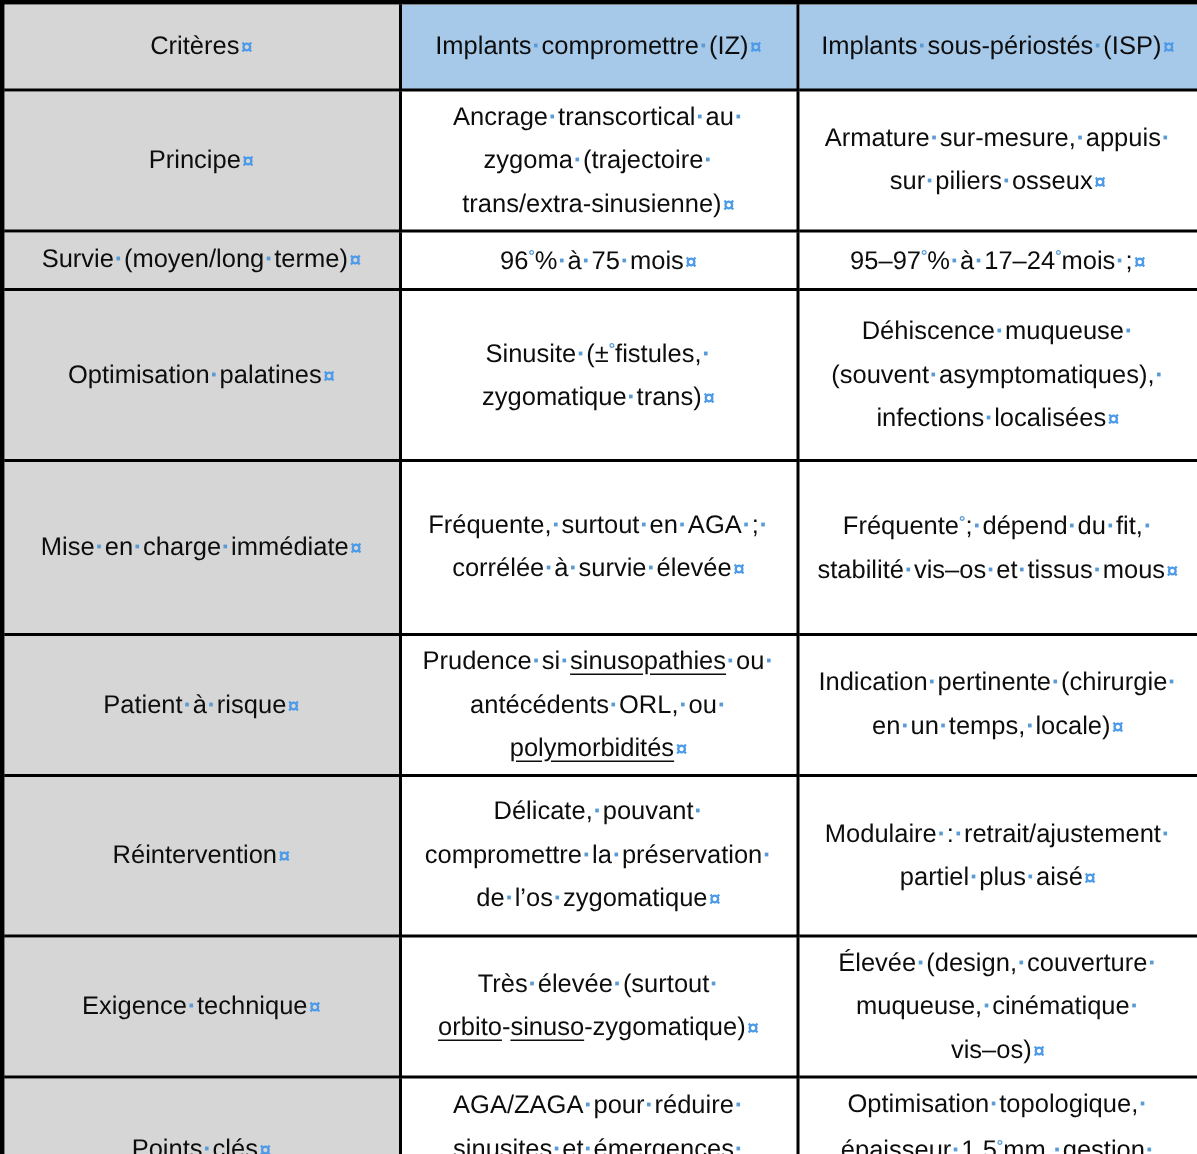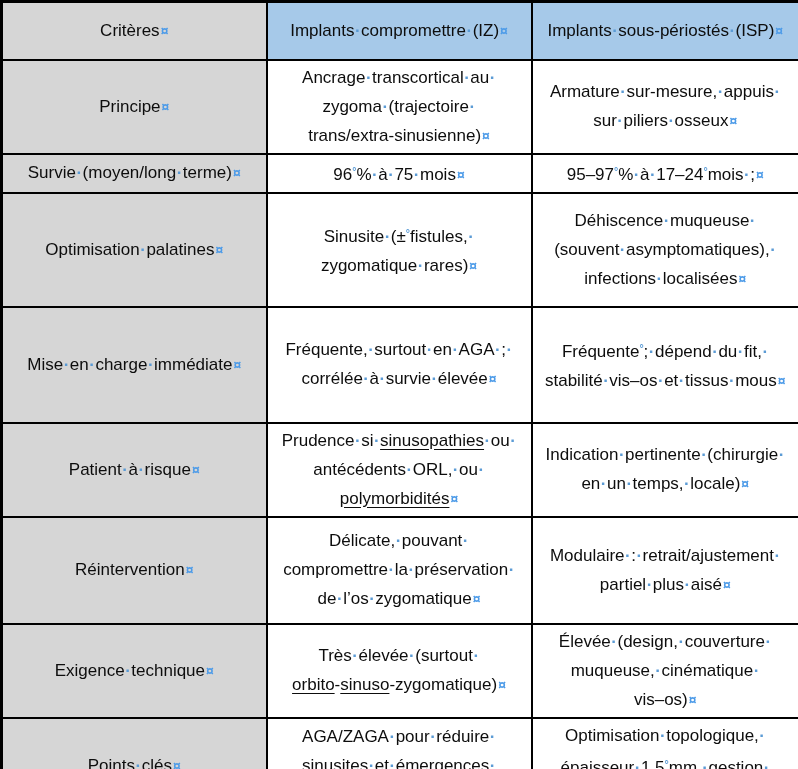--- a/index.html
+++ b/index.html
@@ -92,21 +92,21 @@
       <td><span class="w"><span>Ancrage</span></span><span class="mark dot">·</span>​<span class="w"><span>transcortical</span></span><span class="mark dot">·</span>​<span class="w"><span>au</span></span><span class="mark dot">·</span>​<span class="w"><span>zygoma</span></span><span class="mark dot">·</span>​<span class="w"><span>(trajectoire</span></span><span class="mark dot">·</span>​<span class="w"><span>trans/extra-sinusienne)</span></span><span class="mark eoc">¤</span></td>
       <td><span class="w"><span>Armature</span></span><span class="mark dot">·</span>​<span class="w"><span>sur-mesure,</span></span><span class="mark dot">·</span>​<span class="w"><span>appuis</span></span><span class="mark dot">·</span>​<span class="w"><span>sur</span></span><span class="mark dot">·</span>​<span class="w"><span>piliers</span></span><span class="mark dot">·</span>​<span class="w"><span>osseux</span></span><span class="mark eoc">¤</span></td>
     </tr>
     <tr>
       <td class="col-label"><span class="w"><span>Survie</span></span><span class="mark dot">·</span>​<span class="w"><span>(moyen/long</span></span><span class="mark dot">·</span>​<span class="w"><span>terme)</span></span><span class="mark eoc">¤</span></td>
       <td><span class="w"><span>96</span></span><span class="mark nbsp">°</span><span class="w"><span>%</span></span><span class="mark dot">·</span>​<span class="w"><span>à</span></span><span class="mark dot">·</span>​<span class="w"><span>75</span></span><span class="mark dot">·</span>​<span class="w"><span>mois</span></span><span class="mark eoc">¤</span></td>
       <td><span class="w"><span>95–97</span></span><span class="mark nbsp">°</span><span class="w"><span>%</span></span><span class="mark dot">·</span>​<span class="w"><span>à</span></span><span class="mark dot">·</span>​<span class="w"><span>17–24</span></span><span class="mark nbsp">°</span><span class="w"><span>mois</span></span><span class="mark dot">·</span>​<span class="w"><span>;</span></span><span class="mark eoc">¤</span></td>
     </tr>
     <tr>
       <td class="col-label"><span class="w"><span>Optimisation</span></span><span class="mark dot">·</span>​<span class="w"><span>palatines</span></span><span class="mark eoc">¤</span></td>
-      <td><span class="w"><span>Sinusite</span></span><span class="mark dot">·</span>​<span class="w"><span>(±</span></span><span class="mark nbsp">°</span><span class="w"><span>fistules,</span></span><span class="mark dot">·</span>​<span class="w"><span>zygomatique</span></span><span class="mark dot">·</span>​<span class="w"><span>rares)</span></span><span class="mark eoc">¤</span></td>
+      <td><span class="w"><span>Sinusite</span></span><span class="mark dot">·</span>​<span class="w"><span>(±</span></span><span class="mark nbsp">°</span><span class="w"><span>fistules,</span></span><span class="mark dot">·</span>​<span class="w"><span>zygomatique</span></span><span class="mark dot">·</span>​<span class="w"><span>trans)</span></span><span class="mark eoc">¤</span></td>
       <td><span class="w"><span>Déhiscence</span></span><span class="mark dot">·</span>​<span class="w"><span>muqueuse</span></span><span class="mark dot">·</span>​<span class="w"><span>(souvent</span></span><span class="mark dot">·</span>​<span class="w"><span>asymptomatiques),</span></span><span class="mark dot">·</span>​<span class="w"><span>infections</span></span><span class="mark dot">·</span>​<span class="w"><span>localisées</span></span><span class="mark eoc">¤</span></td>
     </tr>
     <tr>
       <td class="col-label"><span class="w"><span>Mise</span></span><span class="mark dot">·</span>​<span class="w"><span>en</span></span><span class="mark dot">·</span>​<span class="w"><span>charge</span></span><span class="mark dot">·</span>​<span class="w"><span>immédiate</span></span><span class="mark eoc">¤</span></td>
       <td><span class="w"><span>Fréquente,</span></span><span class="mark dot">·</span>​<span class="w"><span>surtout</span></span><span class="mark dot">·</span>​<span class="w"><span>en</span></span><span class="mark dot">·</span>​<span class="w"><span>AGA</span></span><span class="mark dot">·</span>​<span class="w"><span>;</span></span><span class="mark dot">·</span>​<span class="w"><span>corrélée</span></span><span class="mark dot">·</span>​<span class="w"><span>à</span></span><span class="mark dot">·</span>​<span class="w"><span>survie</span></span><span class="mark dot">·</span>​<span class="w"><span>élevée</span></span><span class="mark eoc">¤</span></td>
       <td><span class="w"><span>Fréquente</span></span><span class="mark nbsp">°</span><span class="w"><span>;</span></span><span class="mark dot">·</span>​<span class="w"><span>dépend</span></span><span class="mark dot">·</span>​<span class="w"><span>du</span></span><span class="mark dot">·</span>​<span class="w"><span>fit,</span></span><span class="mark dot">·</span>​<span class="w"><span>stabilité</span></span><span class="mark dot">·</span>​<span class="w"><span>vis–os</span></span><span class="mark dot">·</span>​<span class="w"><span>et</span></span><span class="mark dot">·</span>​<span class="w"><span>tissus</span></span><span class="mark dot">·</span>​<span class="w"><span>mous</span></span><span class="mark eoc">¤</span></td>
     </tr>
     <tr>
       <td class="col-label"><span class="w"><span>Patient</span></span><span class="mark dot">·</span>​<span class="w"><span>à</span></span><span class="mark dot">·</span>​<span class="w"><span>risque</span></span><span class="mark eoc">¤</span></td>
       <td><span class="w"><span>Prudence</span></span><span class="mark dot">·</span>​<span class="w"><span>si</span></span><span class="mark dot">·</span>​<span class="w"><span class="spell">sinusopathies</span></span><span class="mark dot">·</span>​<span class="w"><span>ou</span></span><span class="mark dot">·</span>​<span class="w"><span>antécédents</span></span><span class="mark dot">·</span>​<span class="w"><span>ORL,</span></span><span class="mark dot">·</span>​<span class="w"><span>ou</span></span><span class="mark dot">·</span>​<span class="w"><span class="spell">polymorbidités</span></span><span class="mark eoc">¤</span></td>

